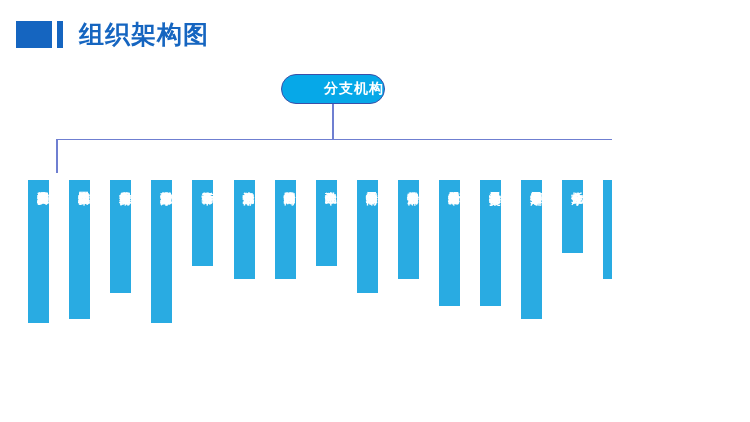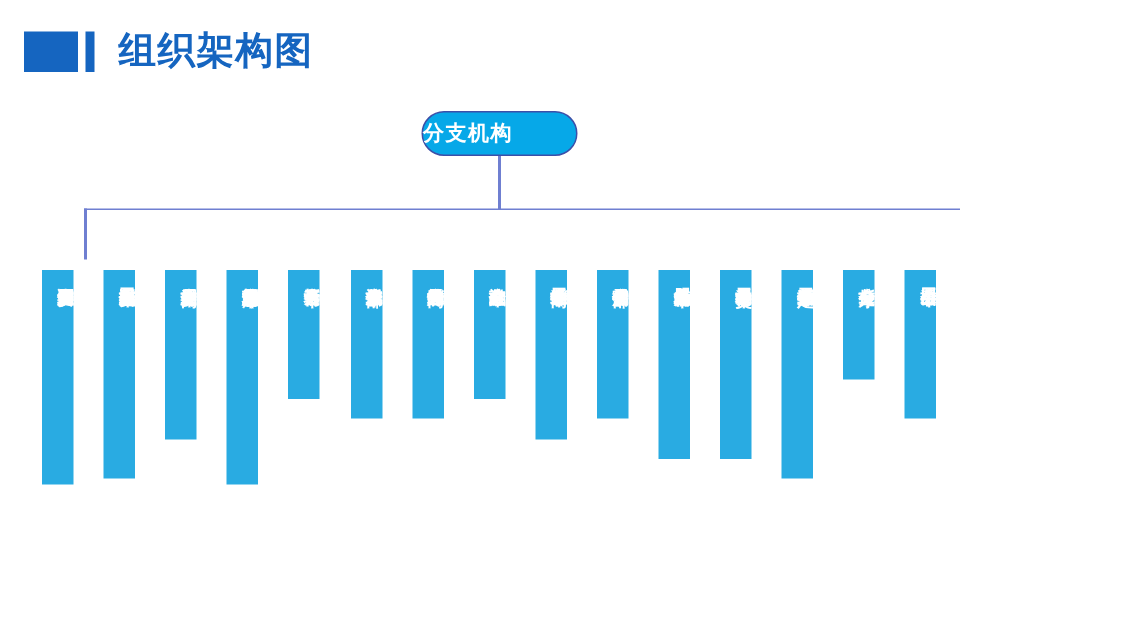--- a/index.html
+++ b/index.html
@@ -11,21 +11,20 @@
   body {
     font-family: "Liberation Sans", "DejaVu Sans", sans-serif;
   }
 
   #page {
     position: relative;
     width: 612px;
     height: 422px;
     background: #ffffff;
     overflow: hidden;
-    padding-left: 28px;
   }
 
   
   .title-bar {
     position: absolute;
     left: 0px;
     top: 16px;
     height: 36px;
     display: flex;
     align-items: center;
@@ -58,21 +57,21 @@
     left: 281px;
     top: 74px;
     width: 104px;
     height: 30px;
     box-sizing: border-box;
     background: #06a8e8;
     border: 1.4px solid #3c4fa8;
     border-radius: 15px;
     display: flex;
     align-items: center;
-    justify-content: flex-start;
+    justify-content: flex-end;
     color: #ffffff;
     font-size: 14px;
     font-weight: 700;
     letter-spacing: 1px;
   }
 
   
   .conn {
     position: absolute;
     background: #6f7fd1;

